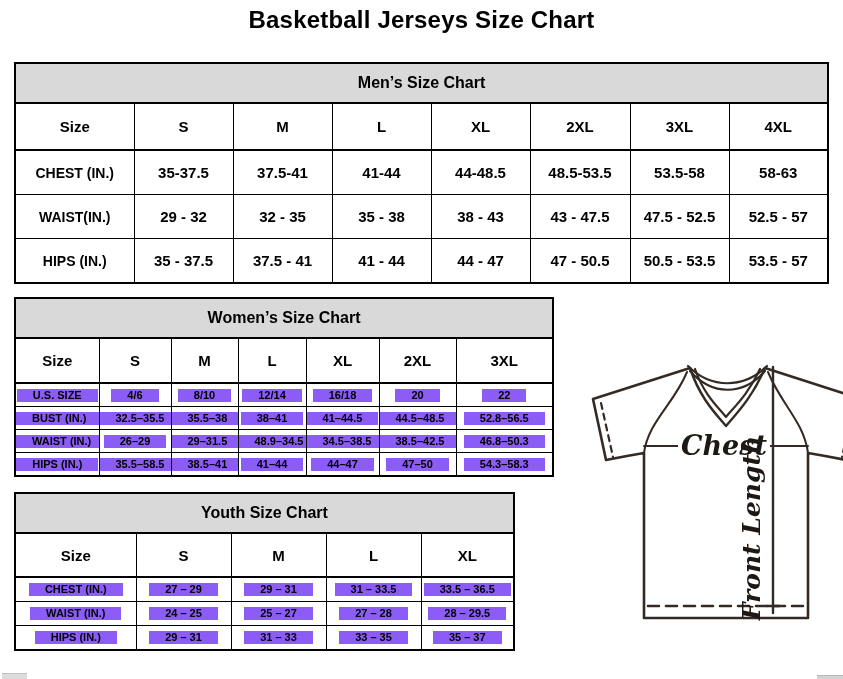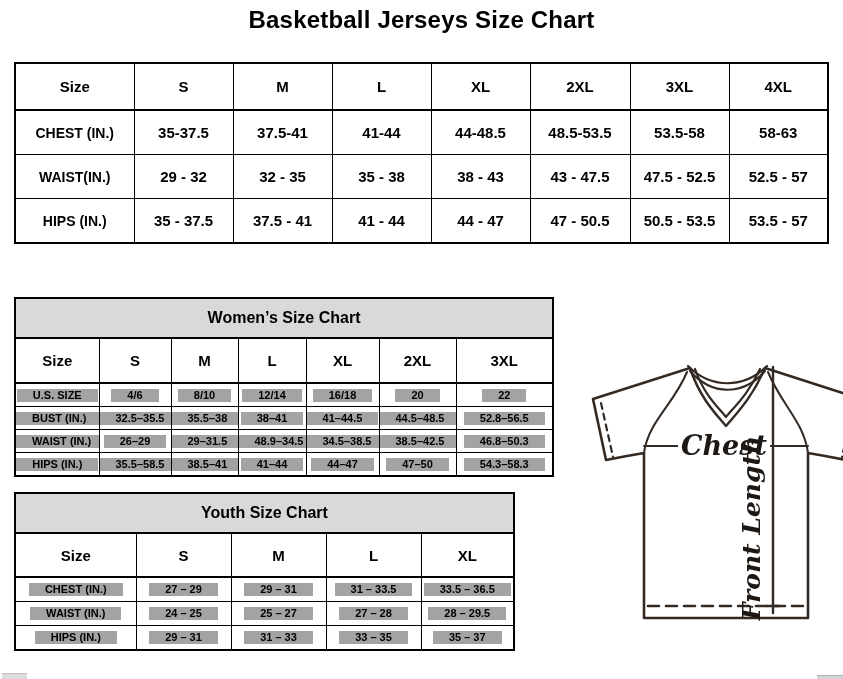--- a/index.html
+++ b/index.html
@@ -24,21 +24,21 @@
   }
   tr.cols-row th{font-size:15px;border-bottom:2px solid #000;}
   #mens-table tr.cols-row th{height:45px;}
   #mens-table tbody th,#mens-table tbody td{height:43px;font-size:15px;}
   #mens-table tbody th.row-label{font-size:14px;}
   #womens-table tr.cols-row th{height:43px;font-size:15px;}
   #womens-table tbody th,#womens-table tbody td{height:22px;font-size:11px;}
   #youth-table tr.cols-row th{height:42px;font-size:15px;}
   #youth-table tbody th,#youth-table tbody td{height:23px;font-size:11px;}
   tbody.compact .val,tbody.compact .lab{
-    background:#a3a3a3;padding:0 16px;display:inline-block;line-height:13px;
+    background:#8b5cf6;padding:0 16px;display:inline-block;line-height:13px;
   }
   
   .jersey-wrap{position:absolute;left:584px;top:360px;width:287px;height:268px;}
   
   .frag-left{
     position:absolute;left:2px;top:673px;width:25px;height:6px;
     background:#dcdcdc;border-top:1px solid #c0c0c0;
   }
   .frag-right{
     position:absolute;left:817px;top:675px;width:26px;height:3px;
@@ -55,20 +55,23 @@
     <col style="width:119px">
       <col style="width:99px">
       <col style="width:99px">
       <col style="width:99px">
     <col style="width:99px">
       <col style="width:100px">
       <col style="width:99px">
       <col style="width:99px">
   </colgroup>
   <thead>
+    <tr class="title-row">
+      <th colspan="8">Men’s Size Chart</th>
+    </tr>
     <tr class="cols-row">
         <th>Size</th>
         <th>S</th>
         <th>M</th>
         <th>L</th>
         <th>XL</th>
         <th>2XL</th>
         <th>3XL</th>
         <th>4XL</th>
       </tr>

